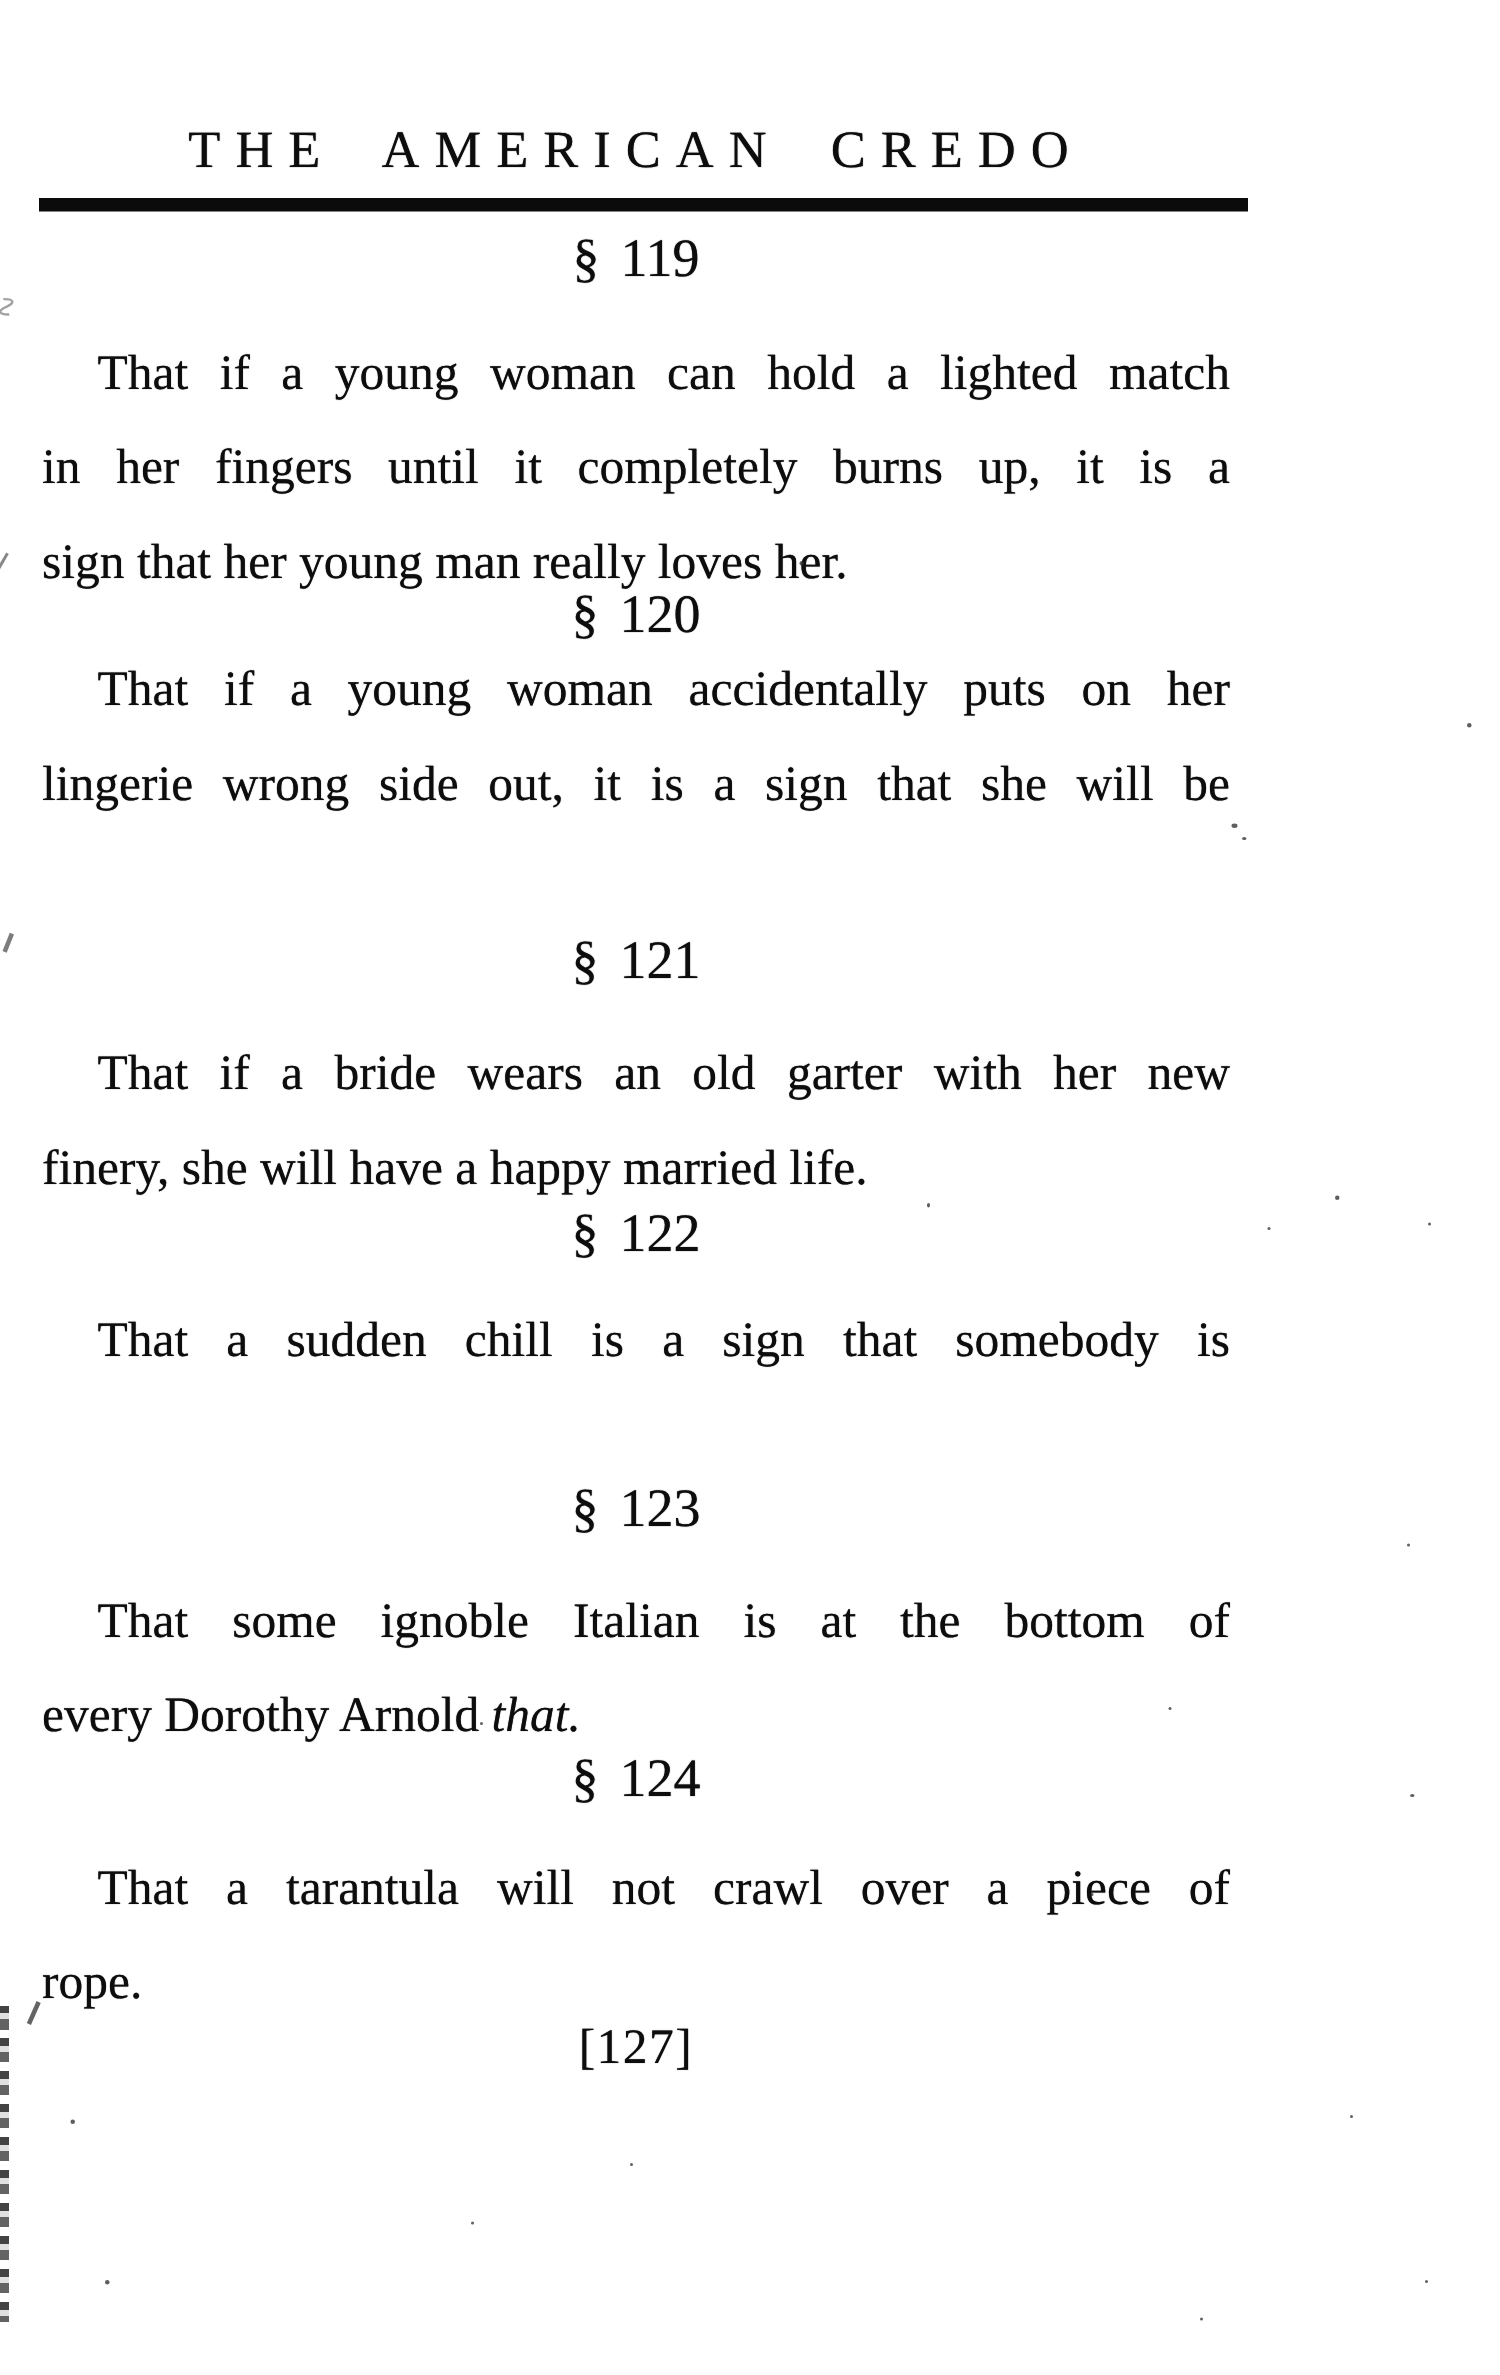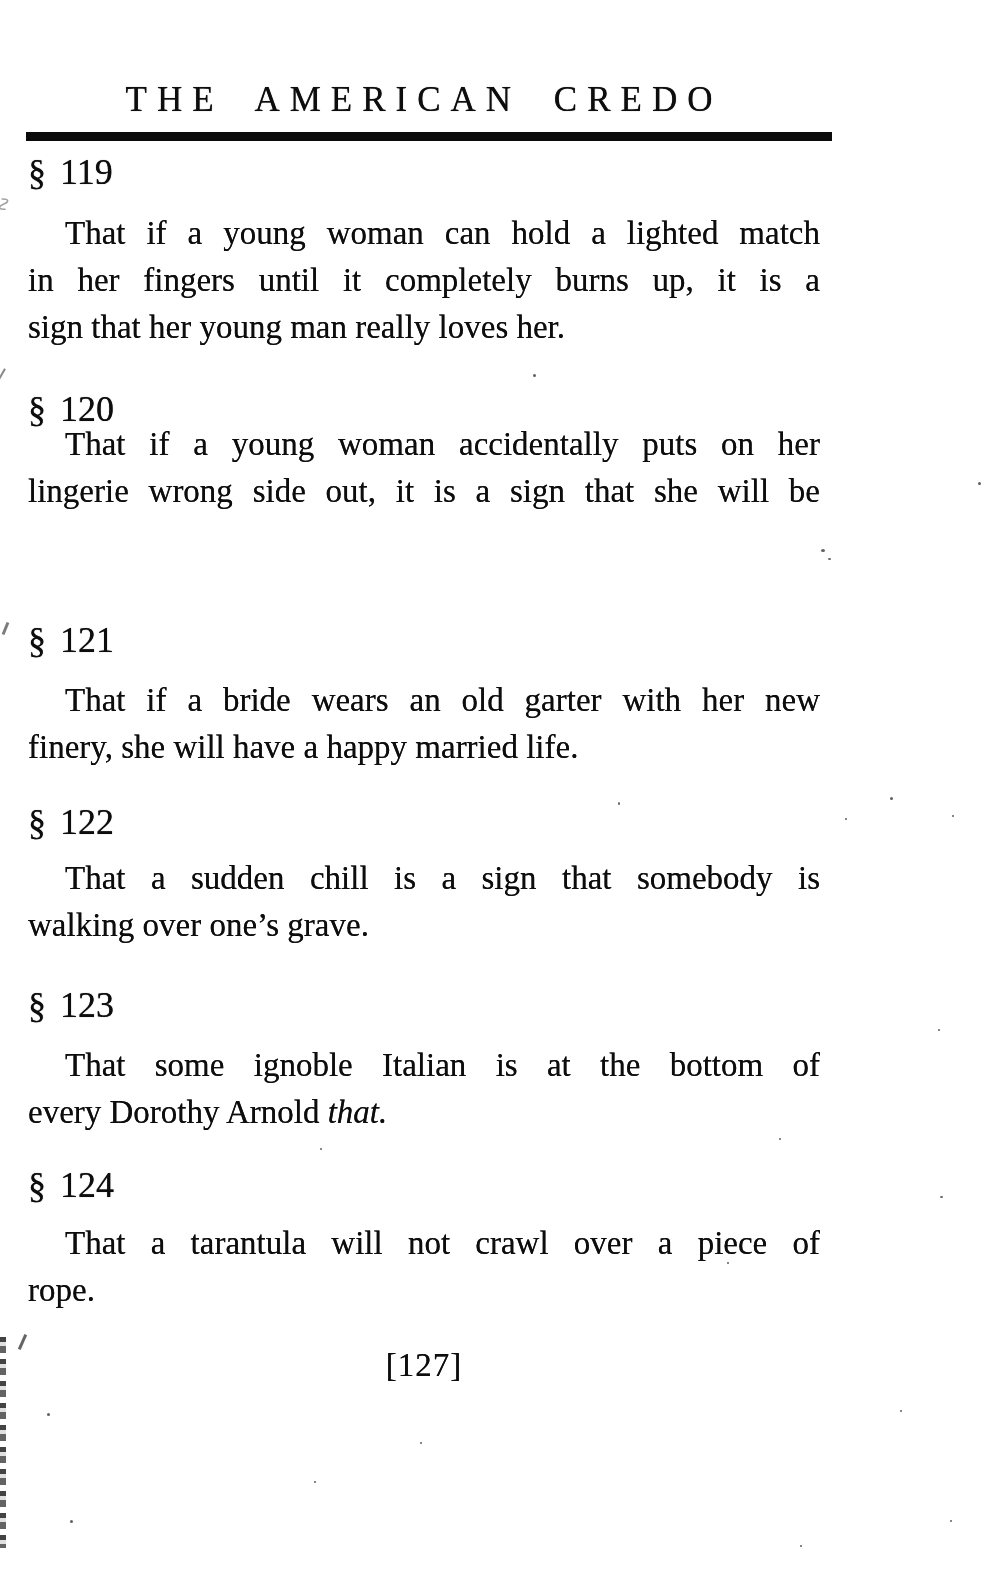--- a/index.html
+++ b/index.html
@@ -30,36 +30,37 @@
     white-space: nowrap;
   }
   .head-rule {
     position: absolute;
     top: 132px; left: 26px; width: 806px; height: 9px;
     background: #0b0b0b;
   }
   .sec-num {
     position: absolute;
     left: 28px; width: 792px;
-    text-align: left;
+    text-align: center;
     font-size: 36px;
     line-height: 44px;
     word-spacing: 5px;
     text-shadow: 0 0 0.7px rgba(0,0,0,0.85);
   }
   .para {
     position: absolute;
     left: 28px; width: 792px;
     font-size: 33px;
     line-height: 47px;
     text-shadow: 0 0 0.6px rgba(0,0,0,0.8);
   }
   .para .line {
     text-align: justify;
     text-align-last: justify;
+    margin-top: 16px;
   }
   .para .line.first { text-indent: 37px; }
   .para .line.last { text-align-last: left; }
   .para .it { font-style: italic; }
   .page-num {
     position: absolute;
     top: 1314px; left: 28px; width: 792px;
     text-align: center;
     font-size: 33px;
     line-height: 47px;
@@ -123,21 +124,20 @@
 
   <div class="sec-num" style="top:618px">§ 121</div>
   <div class="para" style="top:677px">
       <div class="line first"><span>That if a bride wears an old garter with her new</span></div>
       <div class="line last"><span>finery, she will have a happy married life.</span></div>
     </div>
 
   <div class="sec-num" style="top:800px">§ 122</div>
   <div class="para" style="top:855px">
       <div class="line first"><span>That a sudden chill is a sign that somebody is</span></div>
-      <div class="line last"><span>walking over one’s grave.</span></div>
     </div>
 
   <div class="sec-num" style="top:983px">§ 123</div>
   <div class="para" style="top:1042px">
       <div class="line first"><span>That some ignoble Italian is at the bottom of</span></div>
       <div class="line last"><span>every Dorothy Arnold </span><span class="it">that.</span></div>
     </div>
 
   <div class="sec-num" style="top:1163px">§ 124</div>
   <div class="para" style="top:1220px">

